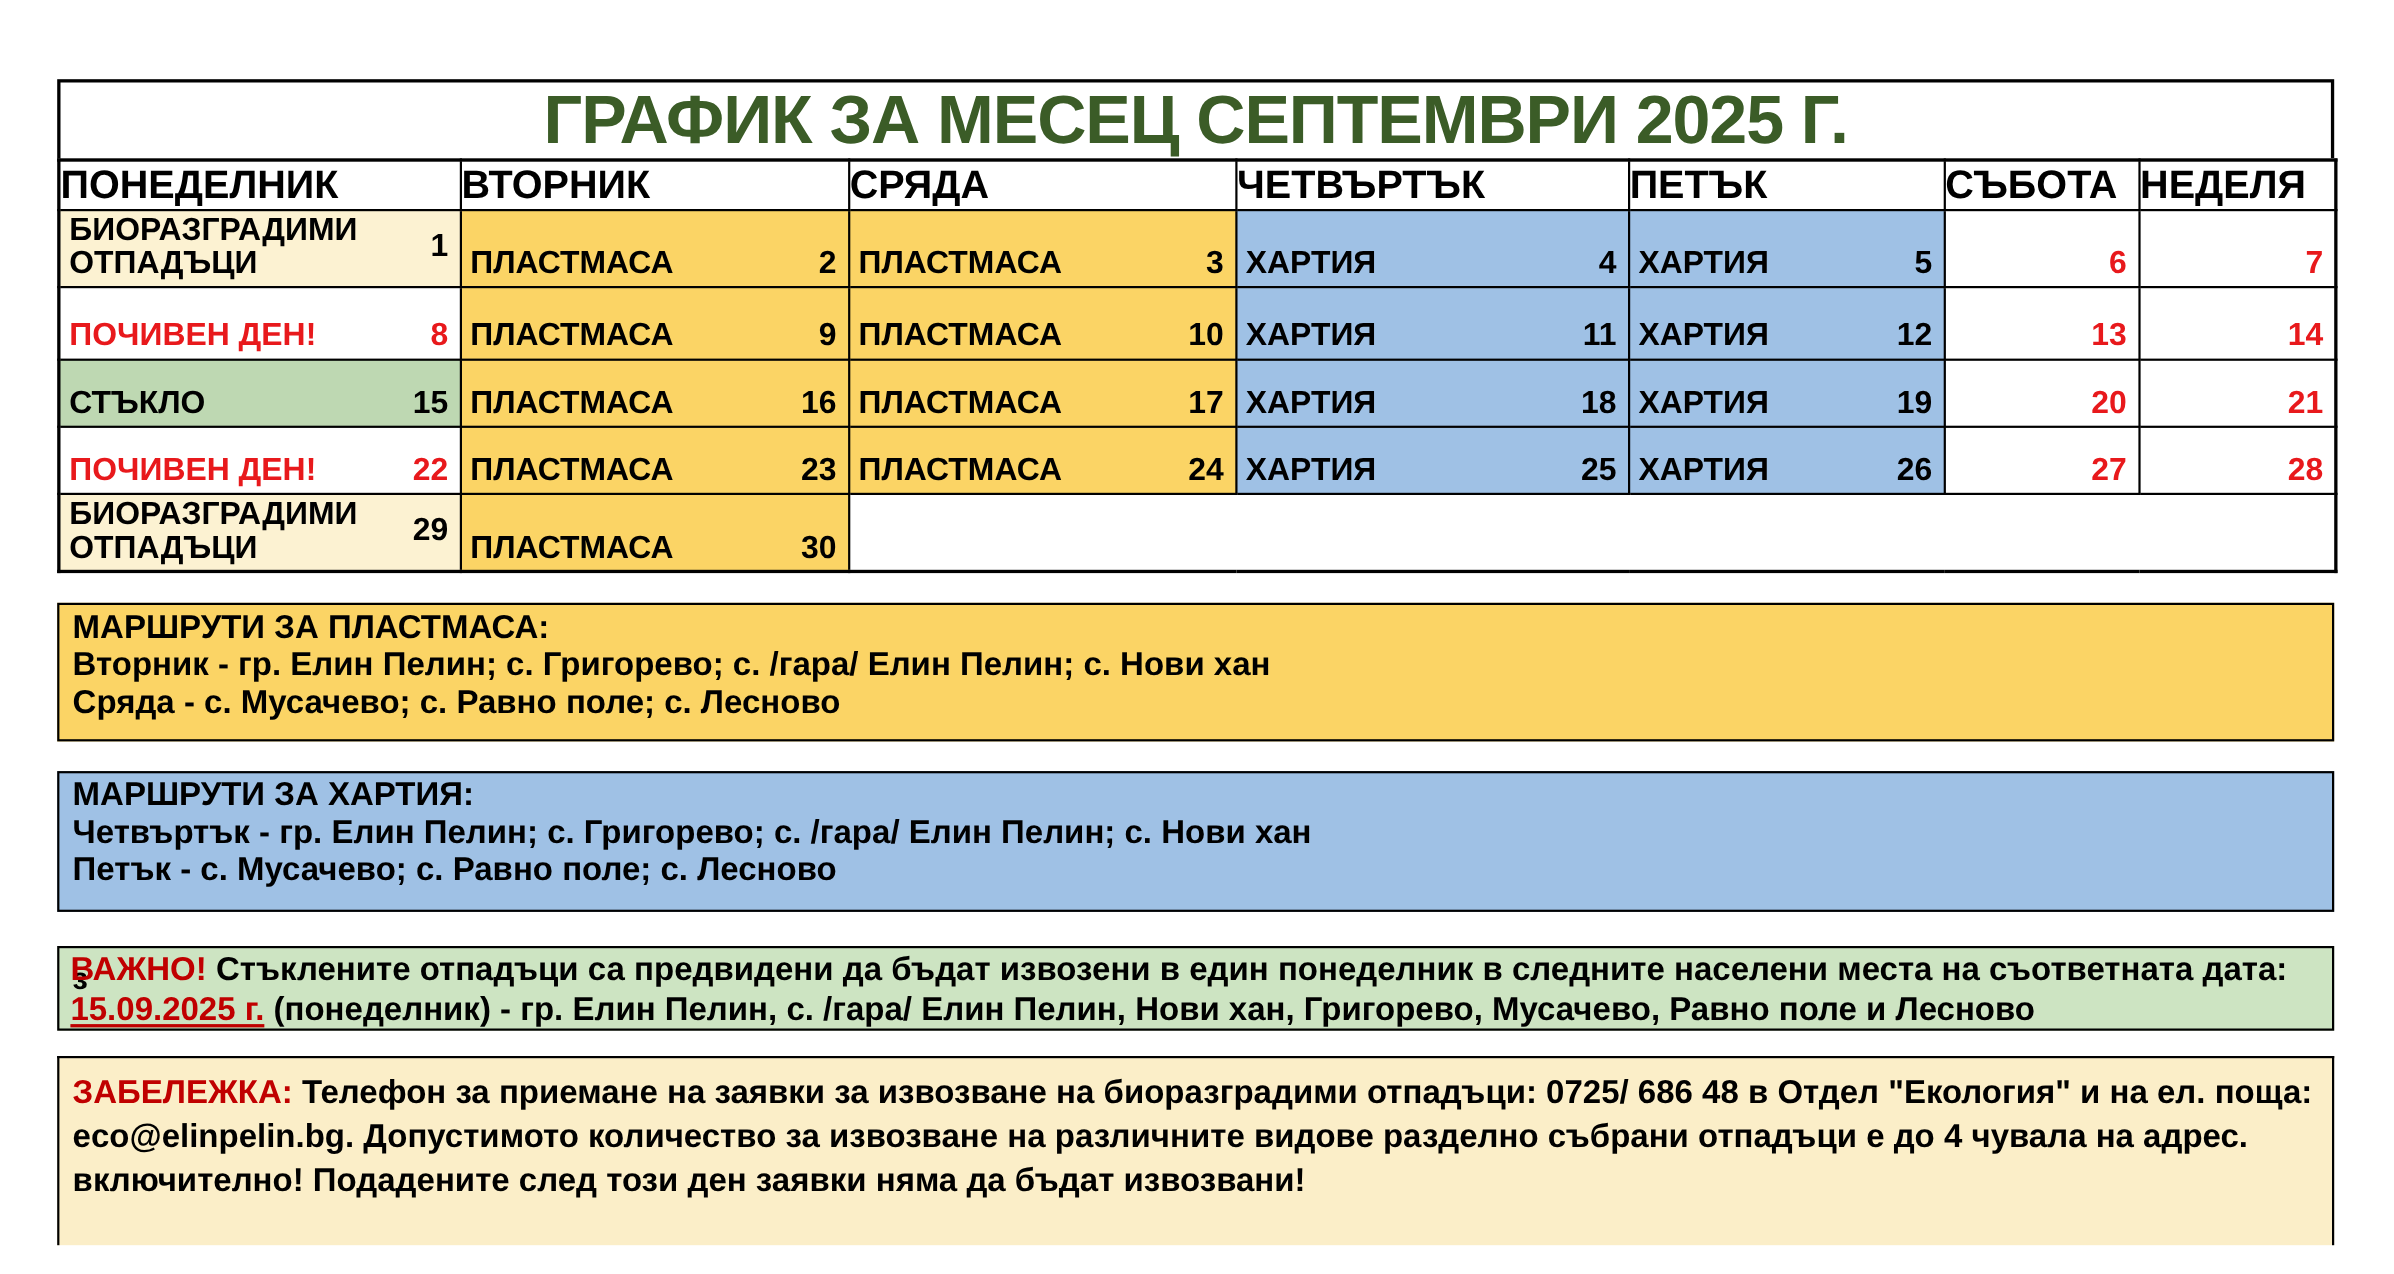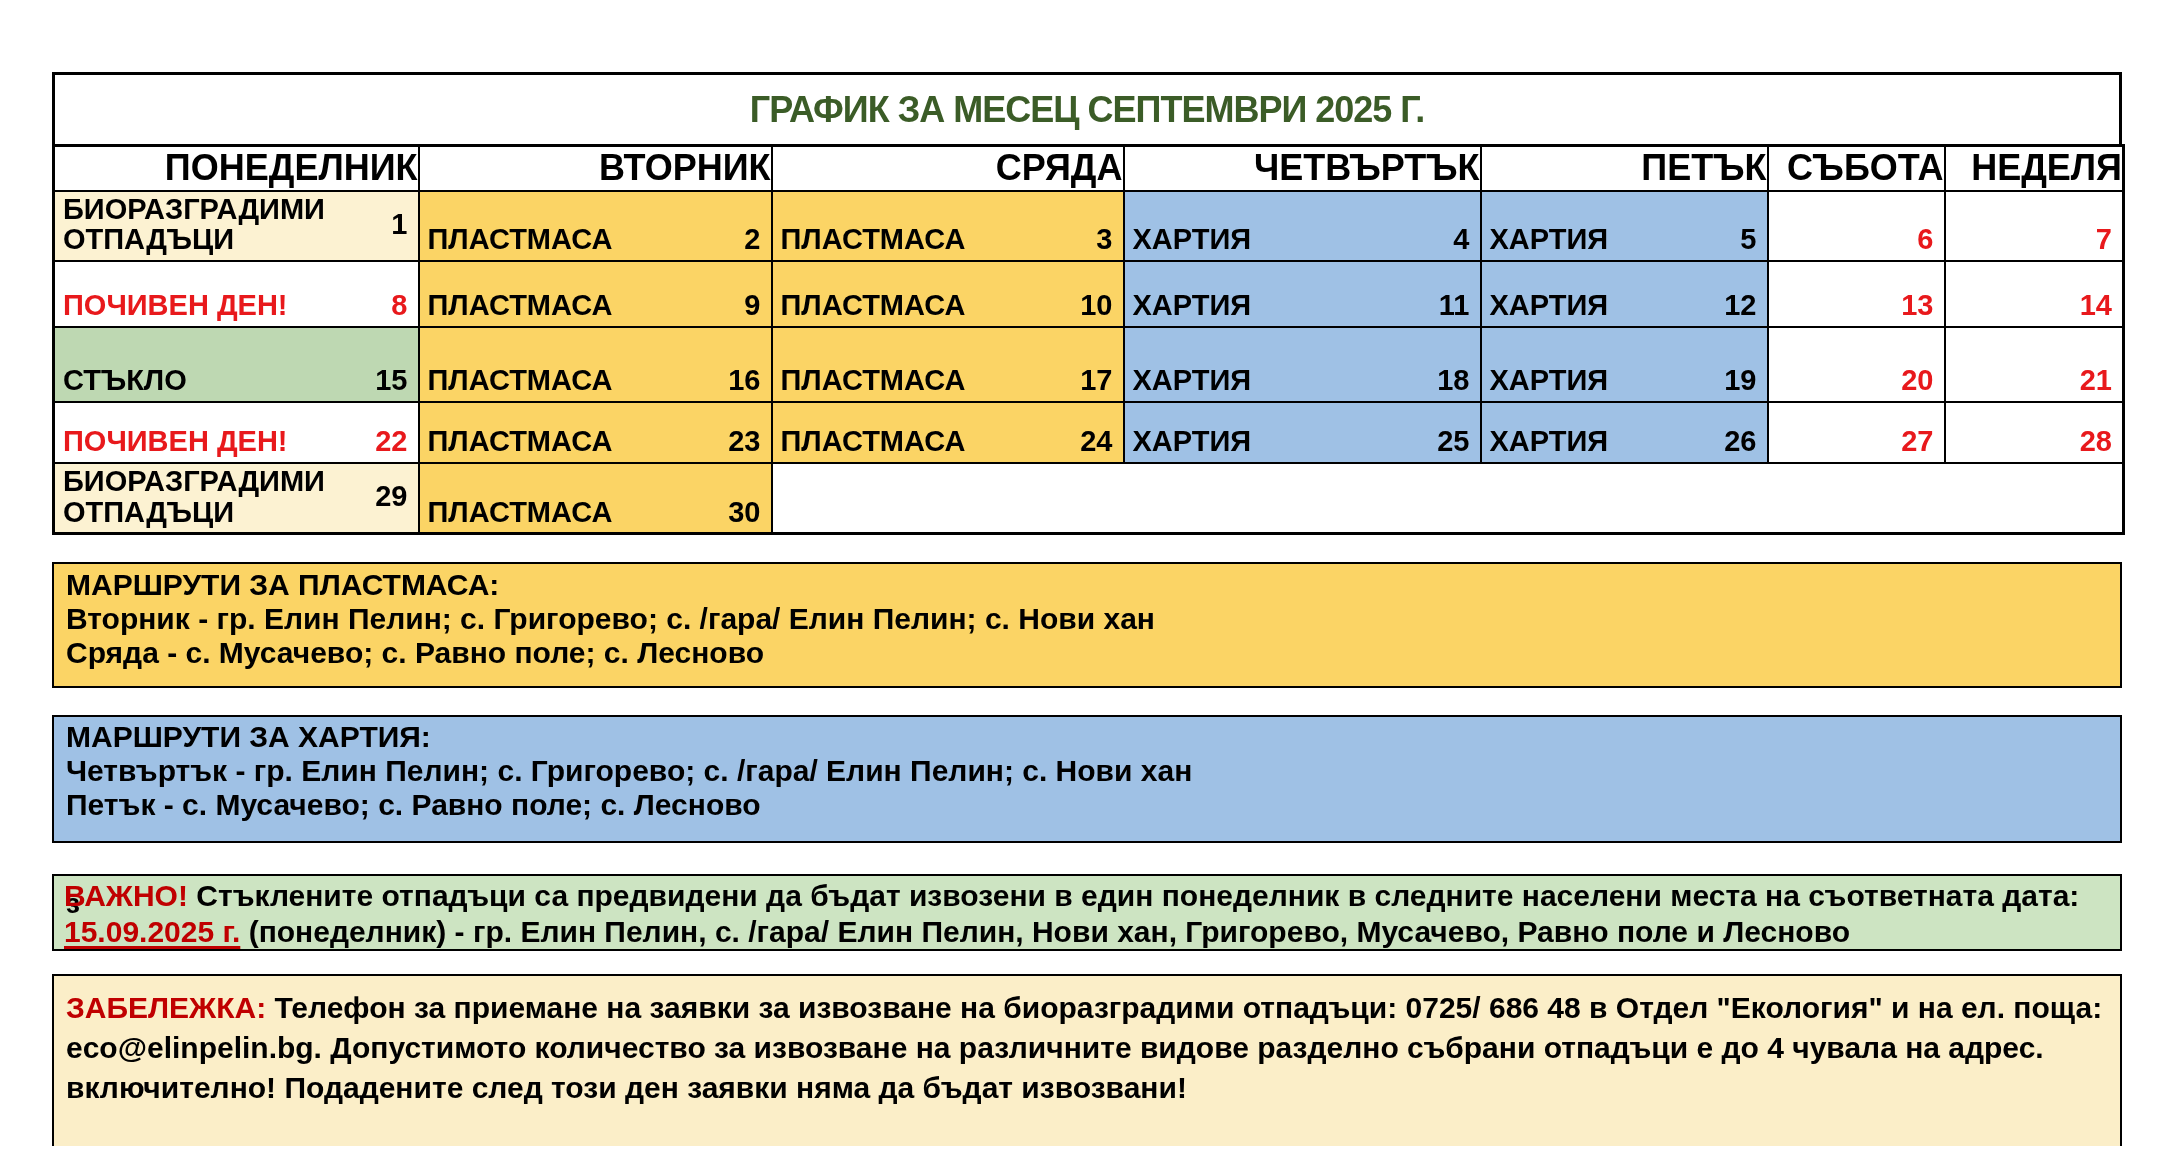--- a/index.html
+++ b/index.html
@@ -12,48 +12,48 @@
   .sheet { width: 2070px; margin: 72px 54px 0 52px; position: relative; }
 
   
   .title-box {
     width: 100%; height: 75px;
     border: 3px solid #000;
     background: #fff;
     text-align: center;
   }
   .title-box h1 {
-    font-size: 36px; line-height: 69px; font-weight: bold;
+    font-size: 62px; line-height: 69px; font-weight: bold;
     color: var(--title-green); letter-spacing: -1px;
   }
 
   
   table.calendar {
     width: 2070px; table-layout: fixed;
     border-collapse: collapse;
     border: 3px solid #000;
     margin-top: -3px;
     background: #fff;
   }
   table.calendar th {
     border: 2px solid #000; background: #fff;
     font-size: 36px; font-weight: bold; color: #000;
-    height: 45px; vertical-align: middle; text-align: right;
+    height: 45px; vertical-align: middle; text-align: left;
     padding: 0;
   }
   table.calendar td {
     border: 2px solid #000;
     vertical-align: bottom;
     padding: 2px 10px 5px 8px;
     font-size: 29px; font-weight: bold; color: #000;
     overflow: visible;
   }
   tbody tr:nth-child(1) { height: 65px; }
   tbody tr:nth-child(2) { height: 66px; }
-  tbody tr:nth-child(3) { height: 75px; }
+  tbody tr:nth-child(3) { height: 61px; }
   tbody tr:nth-child(4) { height: 61px; }
   tbody tr:nth-child(5) { height: 63px; }
 
   .cellflex { display: flex; justify-content: space-between; align-items: center; line-height: 1.06; }
   .cell-day { margin-left: auto; padding-left: 6px; white-space: nowrap; }
 
   td.bio     { background: var(--cell-cream); }
   td.plastic { background: var(--cell-yellow); }
   td.paper   { background: var(--cell-blue); }
   td.glass   { background: var(--cell-green); }

